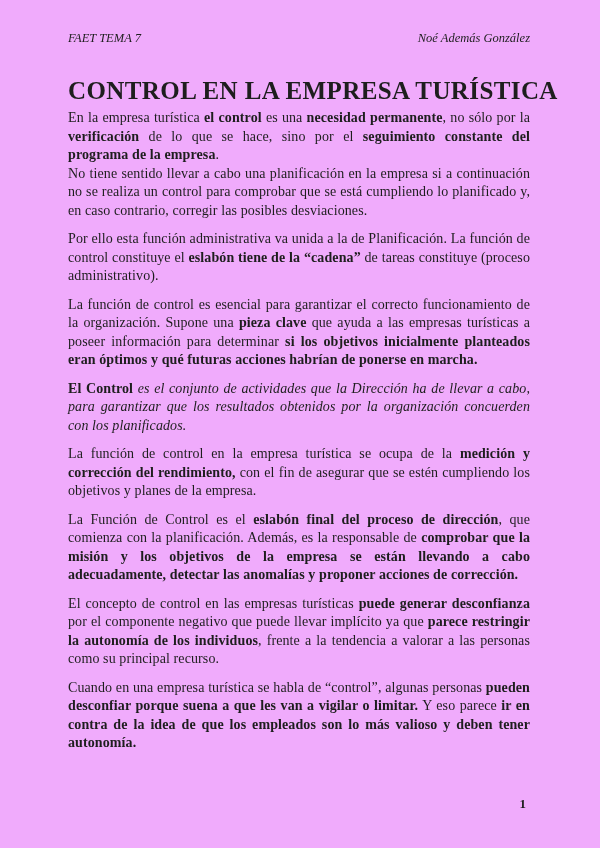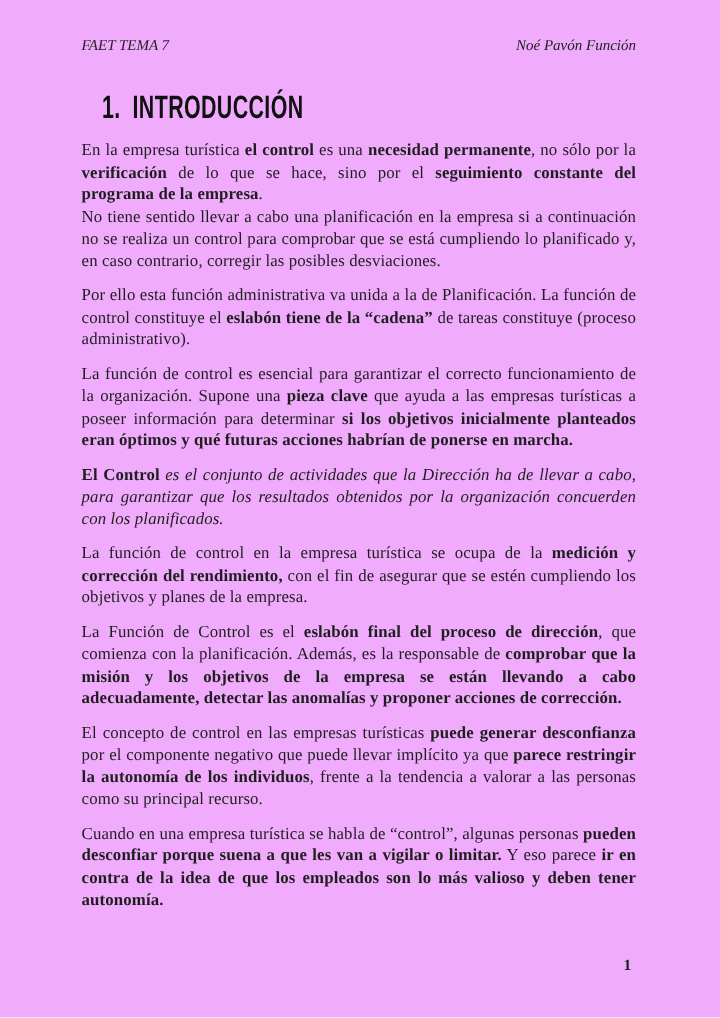--- a/index.html
+++ b/index.html
@@ -47,29 +47,29 @@
     font-size:13px; font-weight:bold;
   }
 </style>
 </head>
 <body>
 
 <div class="page" style="background: #f0abfc; color: rgb(30, 30, 30);">
 
   <div class="running-header">
     <span>FAET TEMA 7</span>
-    <span>Noé Pavón Función</span>
+    <span>Noé Además González</span>
   </div>
 
   <h1 class="doc-title">
+    <span class="title-line">CONTROL EN LA EMPRESA TURÍSTICA</span>
   </h1>
 
   <div class="doc-body">
       <section class="doc-section">
-        <h2 class="section-heading"><span class="heading-scale"><span class="h-num">1.</span><span class="h-label">INTRODUCCIÓN</span></span></h2>
         <p class="body-para no-gap"><span class="run">En la empresa turística </span><span class="run-b">el control</span><span class="run"> es una </span><span class="run-b">necesidad permanente</span><span class="run">, no sólo por la </span><span class="run-b">verificación</span><span class="run"> de lo que se hace, sino por el </span><span class="run-b">seguimiento constante del programa de la empresa</span><span class="run">.</span></p>
         <p class="body-para"><span class="run">No tiene sentido llevar a cabo una planificación en la empresa si a continuación no se realiza un control para comprobar que se está cumpliendo lo planificado y, en caso contrario, corregir las posibles desviaciones.</span></p>
         <p class="body-para"><span class="run">Por ello esta función administrativa va unida a la de Planificación. La función de control constituye el </span><span class="run-b">eslabón tiene de la “cadena”</span><span class="run"> de tareas constituye (proceso administrativo).</span></p>
         <p class="body-para"><span class="run">La función de control es esencial para garantizar el correcto funcionamiento de la organización. Supone una </span><span class="run-b">pieza clave</span><span class="run"> que ayuda a las empresas turísticas a poseer información para determinar </span><span class="run-b">si los objetivos inicialmente planteados eran óptimos y qué futuras acciones habrían de ponerse en marcha.</span></p>
       </section>
       <section class="doc-section">
         <p class="body-para"><span class="run-b">El Control</span><span class="run-i"> es el conjunto de actividades que la Dirección ha de llevar a cabo, para garantizar que los resultados obtenidos por la organización concuerden con los planificados.</span></p>
         <p class="body-para"><span class="run">La función de control en la empresa turística se ocupa de la </span><span class="run-b">medición y corrección del rendimiento,</span><span class="run"> con el fin de asegurar que se estén cumpliendo los objetivos y planes de la empresa.</span></p>
         <p class="body-para"><span class="run">La Función de Control es el </span><span class="run-b">eslabón final del proceso de dirección</span><span class="run">, que comienza con la planificación. Además, es la responsable de </span><span class="run-b">comprobar que la misión y los objetivos de la empresa se están llevando a cabo adecuadamente, detectar las anomalías y proponer acciones de corrección.</span></p>
         <p class="body-para"><span class="run">El concepto de control en las empresas turísticas </span><span class="run-b">puede generar desconfianza</span><span class="run"> por el componente negativo que puede llevar implícito ya que </span><span class="run-b">parece restringir la autonomía de los individuos</span><span class="run">, frente a la tendencia a valorar a las personas como su principal recurso.</span></p>

